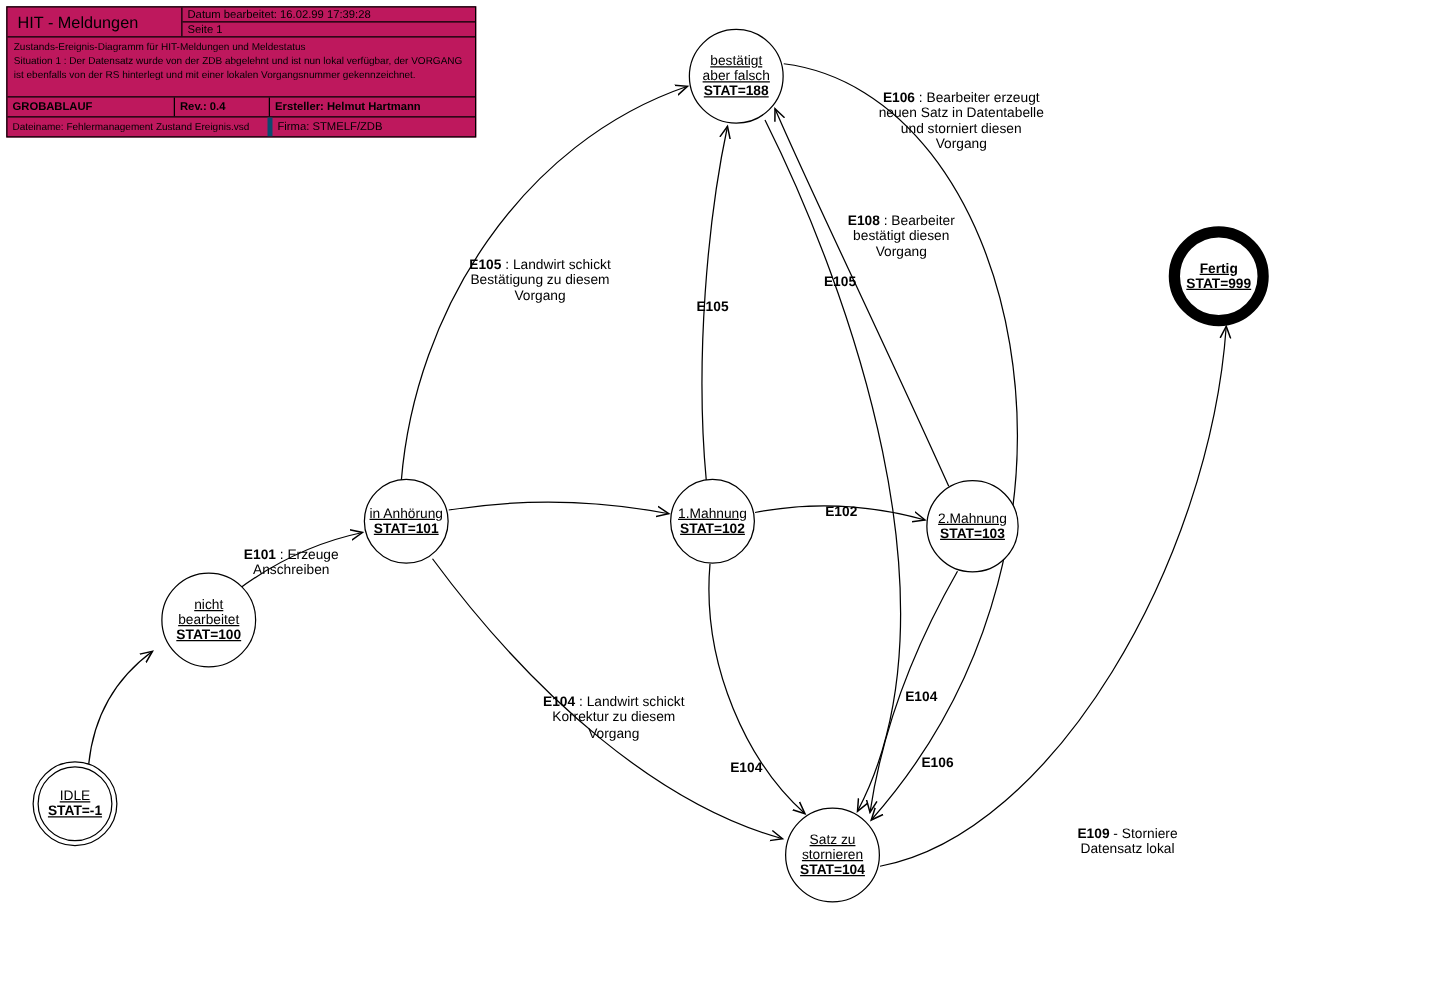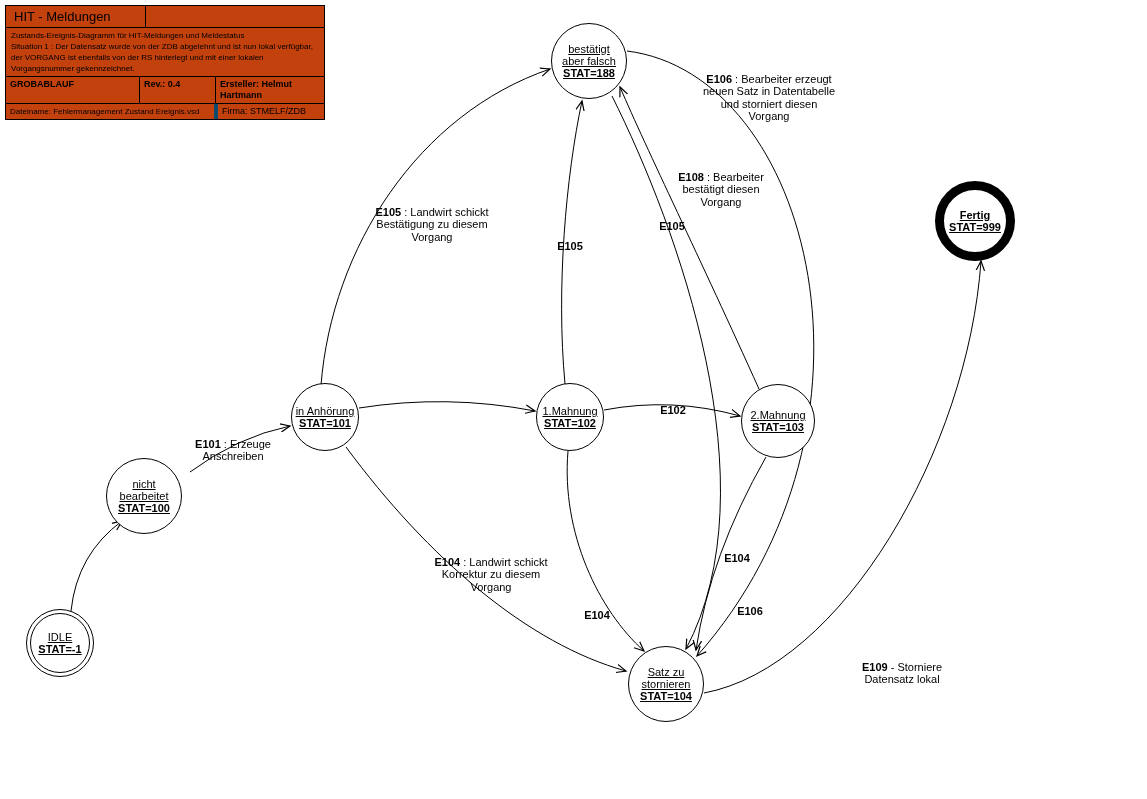--- a/index.html
+++ b/index.html
@@ -18,22 +18,22 @@
   .sstat { font-weight:bold; }
   .state.double::before { content:""; position:absolute; inset:3px; border:1px solid #000; border-radius:50%; }
   .state.thick { border-width:9px; font-weight:bold; padding:0; }
 
   
   .elabel { position:absolute; transform:translate(-50%,-50%); text-align:center;
             font-size:11px; line-height:12.5px; white-space:pre-line; }
   .elabel b { font-weight:bold; }
 
   
-  .tblock { position:absolute; left:5px; top:5px; width:320px; border:1px solid #000;
-            background:#c2410c; font-size:9px; line-height:11px; }
+  .tblock { position:absolute; left:5px; top:5px; width:376px; border:1px solid #000;
+            background:#be185d; font-size:9px; line-height:11px; }
   .tb-row1 { display:flex; border-bottom:1px solid #000; }
   .tb-title { width:140px; border-right:1px solid #000; font-size:13px; line-height:15px;
               padding:3px 8px; display:flex; align-items:center; }
   .tb-meta { flex:1; display:flex; flex-direction:column; }
   .tb-date { padding:0 4px; border-bottom:1px solid #000; }
   .tb-page { padding:0 4px; flex:1; }
   .tb-desc { padding:2px 5px; border-bottom:1px solid #000; white-space:pre-line;
              font-size:8px; line-height:11px; min-height:48px; }
   .tb-row3 { display:flex; border-bottom:1px solid #000000;font-weight:bold; }
   .tb-row3 > div, .tb-row4 > div { padding:2px 4px; }
@@ -66,20 +66,24 @@
     <path d="M 612,96 C 678,228 772,486 686,649" marker-end="url(#arrow)"></path>
     <path d="M 346,447 C 428,558 528,644 626,671" marker-end="url(#arrow)"></path>
     <path d="M 568,451 C 561,533 599,611 644,651" marker-end="url(#arrow)"></path>
     <path d="M 766,457 Q 710,555 696,650" marker-end="url(#arrow)"></path>
     <path d="M 704,693 C 843,667 968,448 981,261" marker-end="url(#arrow)"></path>
   </svg>
 
   <div class="tblock">
     <div class="tb-row1">
       <div class="tb-title">HIT - Meldungen</div>
+      <div class="tb-meta">
+        <div class="tb-date">Datum bearbeitet: 16.02.99 17:39:28</div>
+        <div class="tb-page">Seite 1</div>
+      </div>
     </div>
     <div class="tb-desc">Zustands-Ereignis-Diagramm für HIT-Meldungen und Meldestatus
 Situation 1 : Der Datensatz wurde von der ZDB abgelehnt und ist nun lokal verfügbar, der VORGANG ist ebenfalls von der RS hinterlegt und mit einer lokalen Vorgangsnummer gekennzeichnet.</div>
     <div class="tb-row3">
       <div class="tb-proc">GROBABLAUF</div>
       <div class="tb-rev">Rev.: 0.4</div>
       <div class="tb-auth">Ersteller: Helmut Hartmann</div>
     </div>
     <div class="tb-row4">
       <div class="tb-file">Dateiname: Fehlermanagement Zustand Ereignis.vsd</div>
@@ -105,21 +109,21 @@
   <div class="state" style="left:536px;top:383px;width:68px;height:68px">
     <span>1.Mahnung</span>
     <span class="sstat">STAT=102</span>
   </div>
 
   <div class="state" style="left:741px;top:384px;width:74px;height:74px">
     <span>2.Mahnung</span>
     <span class="sstat">STAT=103</span>
   </div>
 
-  <div class="state" style="left:106px;top:458px;width:76px;height:76px">
+  <div class="state" style="left:129px;top:458px;width:76px;height:76px">
     <span style="max-width:54px">nicht bearbeitet</span>
     <span class="sstat">STAT=100</span>
   </div>
 
   <div class="state double" style="left:26px;top:609px;width:68px;height:68px">
     <span>IDLE</span>
     <span class="sstat">STAT=-1</span>
   </div>
 
   <div class="state" style="left:628px;top:646px;width:76px;height:76px">

